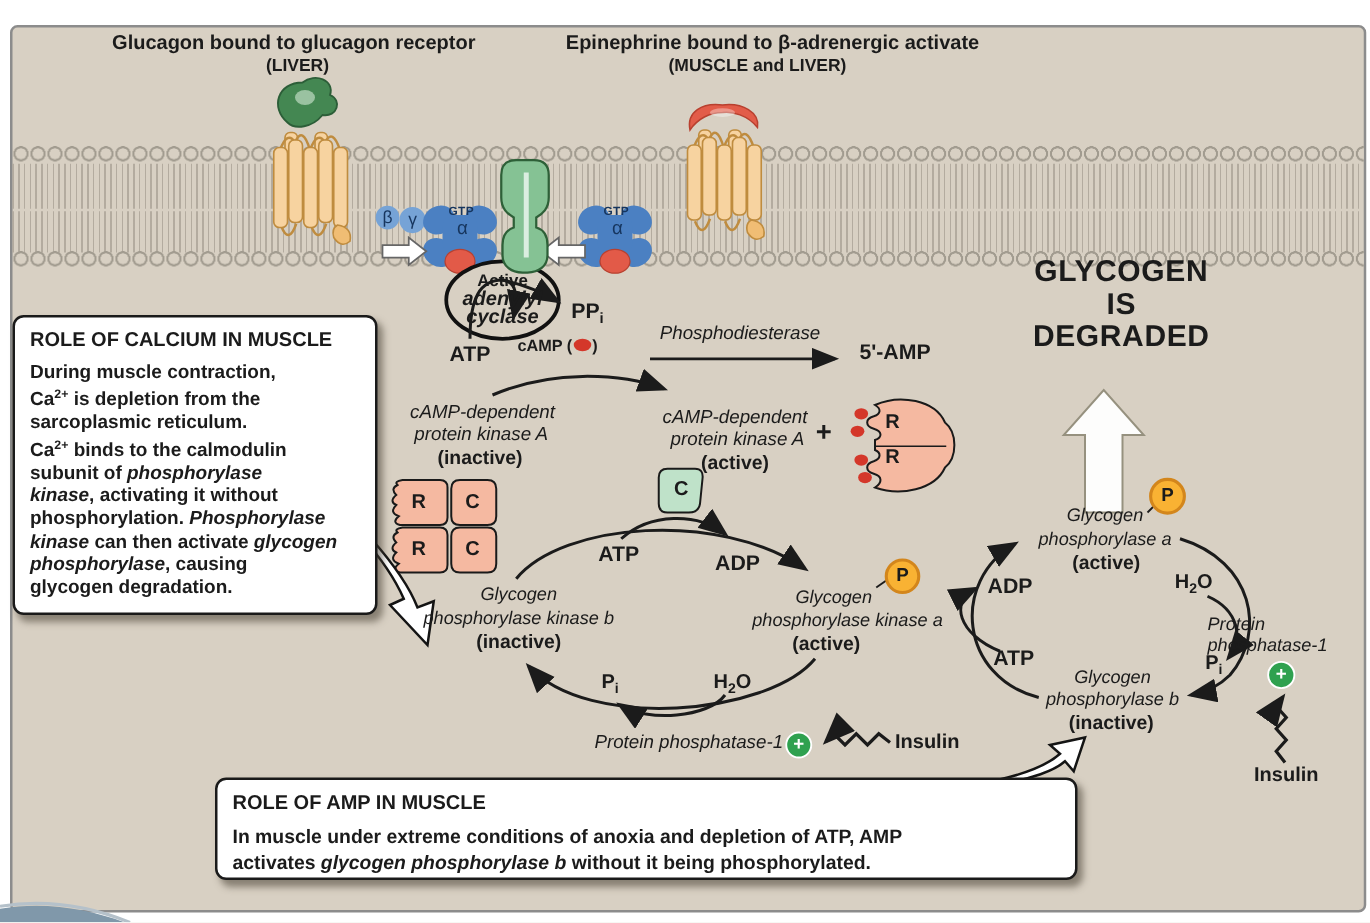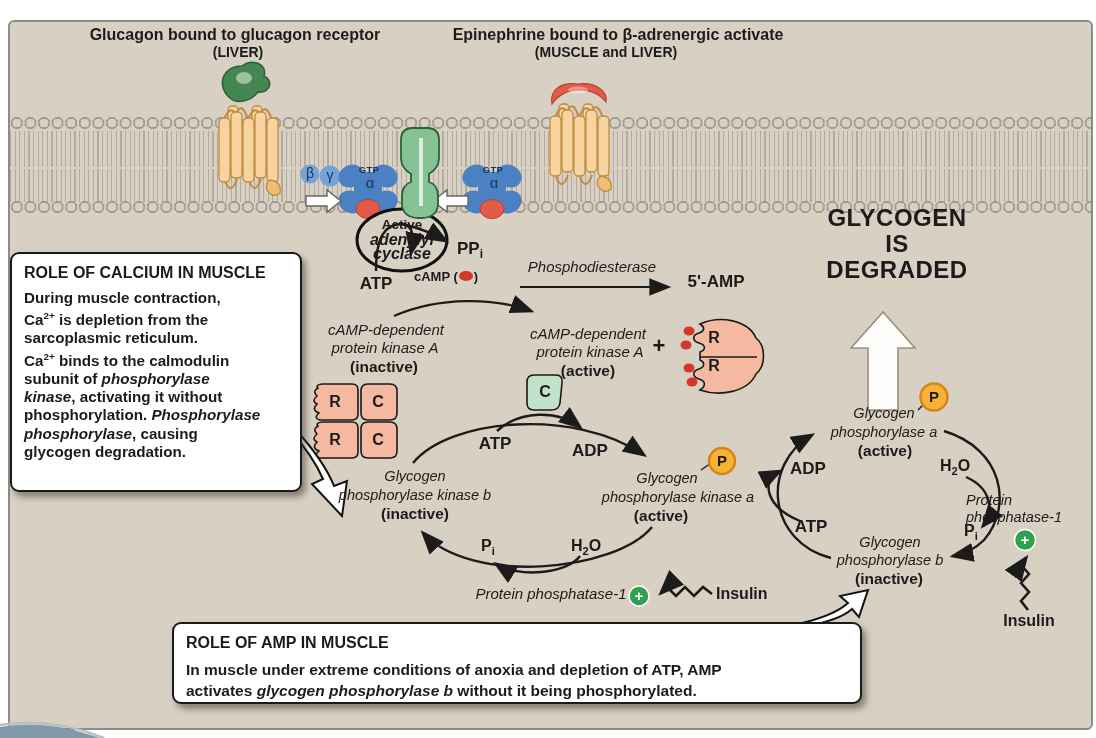--- a/index.html
+++ b/index.html
@@ -263,20 +263,21 @@
   <div class="callout" style="left:10px;top:252px;width:264px;height:216px">
     <div class="callout-title">ROLE OF CALCIUM IN MUSCLE</div>
     <div class="callout-body">
         <div><span>During muscle contraction,</span></div>
         <div><span>Ca</span><sup>2+</sup><span> is depletion from the</span></div>
         <div><span>sarcoplasmic reticulum.</span></div>
         <div><span>Ca</span><sup>2+</sup><span> binds to the calmodulin</span></div>
         <div><span>subunit of </span><span class="it">phosphorylase</span></div>
         <div><span class="it">kinase</span><span>, activating it without</span></div>
         <div><span>phosphorylation. </span><span class="it">Phosphorylase</span></div>
+        <div><span class="it">kinase</span><span> can then activate </span><span class="it">glycogen</span></div>
         <div><span class="it">phosphorylase</span><span>, causing</span></div>
         <div><span>glycogen degradation.</span></div>
       </div>
   </div>
   <div class="callout callout-amp" style="left:172px;top:622px;width:662px;height:58px">
     <div class="callout-title">ROLE OF AMP IN MUSCLE</div>
     <div class="callout-body">
         <div><span>In muscle under extreme conditions of anoxia and depletion of ATP, AMP</span></div>
         <div><span>activates </span><span class="it">glycogen phosphorylase b</span><span> without it being phosphorylated.</span></div>
       </div>

